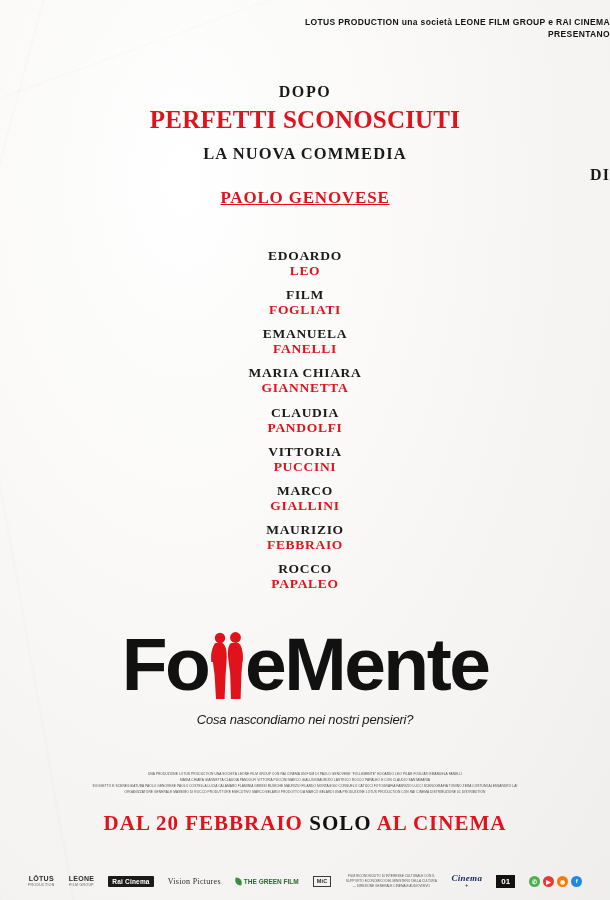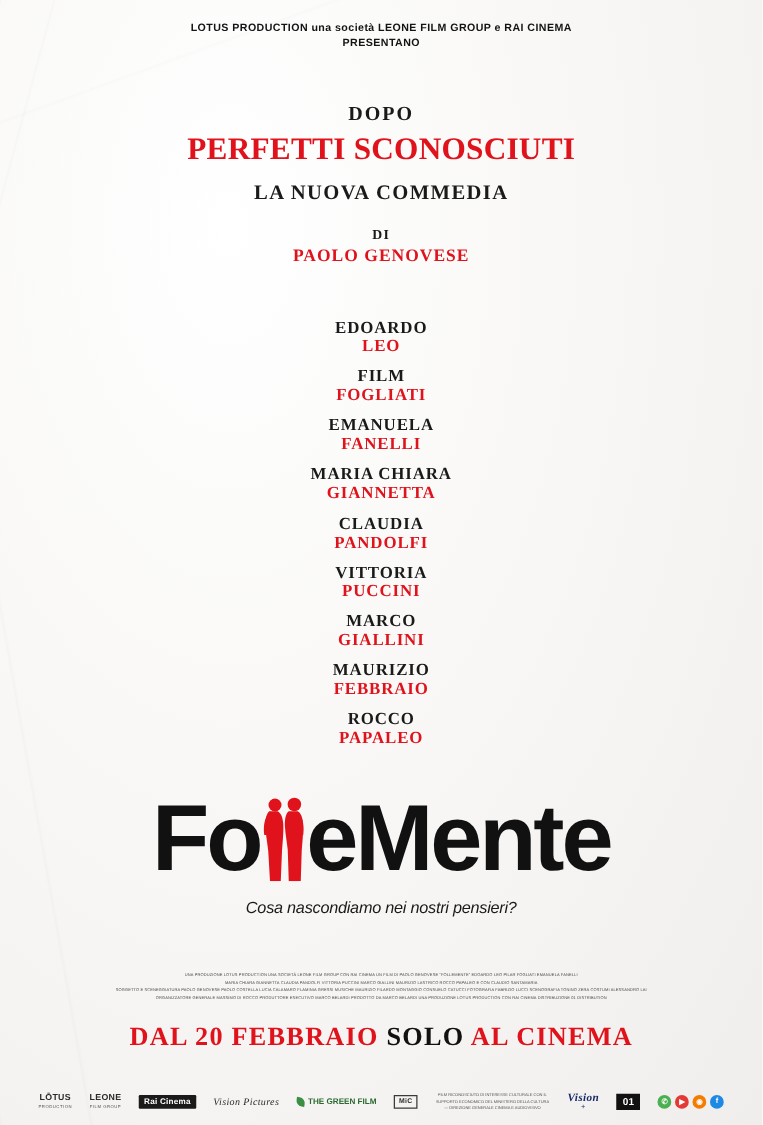--- a/index.html
+++ b/index.html
@@ -36,21 +36,21 @@
   }
   .content {
     position: relative;
     z-index: 2;
     width: 100%;
     height: 100%;
   }
 
   
   .top-credit {
-    text-align: center;
+    text-align: right;
     padding-top: 16px;
     color: #141414;
     font-weight: bold;
     font-size: 8.5px;
     letter-spacing: .35px;
     line-height: 1.45;
   }
 
   
   .billing {
@@ -76,32 +76,34 @@
     font-family: "Liberation Serif", serif;
     font-weight: bold;
     font-size: 16.5px;
     letter-spacing: 1.1px;
     color: #1a1a1a;
     margin-top: 10px;
   }
   .billing .line3 {
     font-family: "Liberation Serif", serif;
     font-weight: bold;
-    font-size: 11px;
+    font-size: 16px;
     letter-spacing: 1.1px;
     color: #1a1a1a;
-    margin-top: 18px;
+    margin-top: 2px;
+    text-align: right;
   }
   .billing .director {
     font-family: "Liberation Serif", serif;
     font-weight: bold;
-    font-size: 14px;
+    font-size: 17px;
     letter-spacing: .8px;
     color: #e0131c;
     margin-top: 4px;
+    text-decoration: underline;
   }
 
   
   .cast {
     margin-top: 40px;
     text-align: center;
   }
   .cast-entry {
     margin-bottom: 9px;
   }
@@ -224,21 +226,20 @@
     background: #1a1a1a;
     color: #ffffff;
     font-size: 6.5px;
     padding: 2px 4px;
     border-radius: 1px;
     letter-spacing: .2px;
   }
   .logo-rai .rai { color: #ffffff; }
   .logo-vision {
     font-family: "Liberation Serif", serif;
-    font-style: italic;
     font-size: 8px;
     font-weight: normal;
     color: #2a2a2a;
   }
   .logo-green {
     display: flex;
     align-items: center;
     gap: 2px;
     font-size: 6.5px;
     color: #2a6a30;
@@ -411,21 +412,21 @@
         <span>THE GREEN FILM</span>
       </div>
 
       <div class="logo logo-box">
         <span>MiC</span>
       </div>
 
       <div class="legal-mini">FILM RICONOSCIUTO DI INTERESSE CULTURALE CON IL SUPPORTO ECONOMICO DEL MINISTERO DELLA CULTURA — DIREZIONE GENERALE CINEMA E AUDIOVISIVO</div>
 
       <div class="logo logo-disney">
-        <span>Vision</span>
+        <span>Cinema</span>
           <span class="plus">+</span>
       </div>
 
       <div class="logo logo-01">
         <span>01</span>
       </div>
 
       <div class="dots">
         <span class="dot" style="background:#4caf50">✆</span>
         <span class="dot" style="background:#e53935">▶</span>

